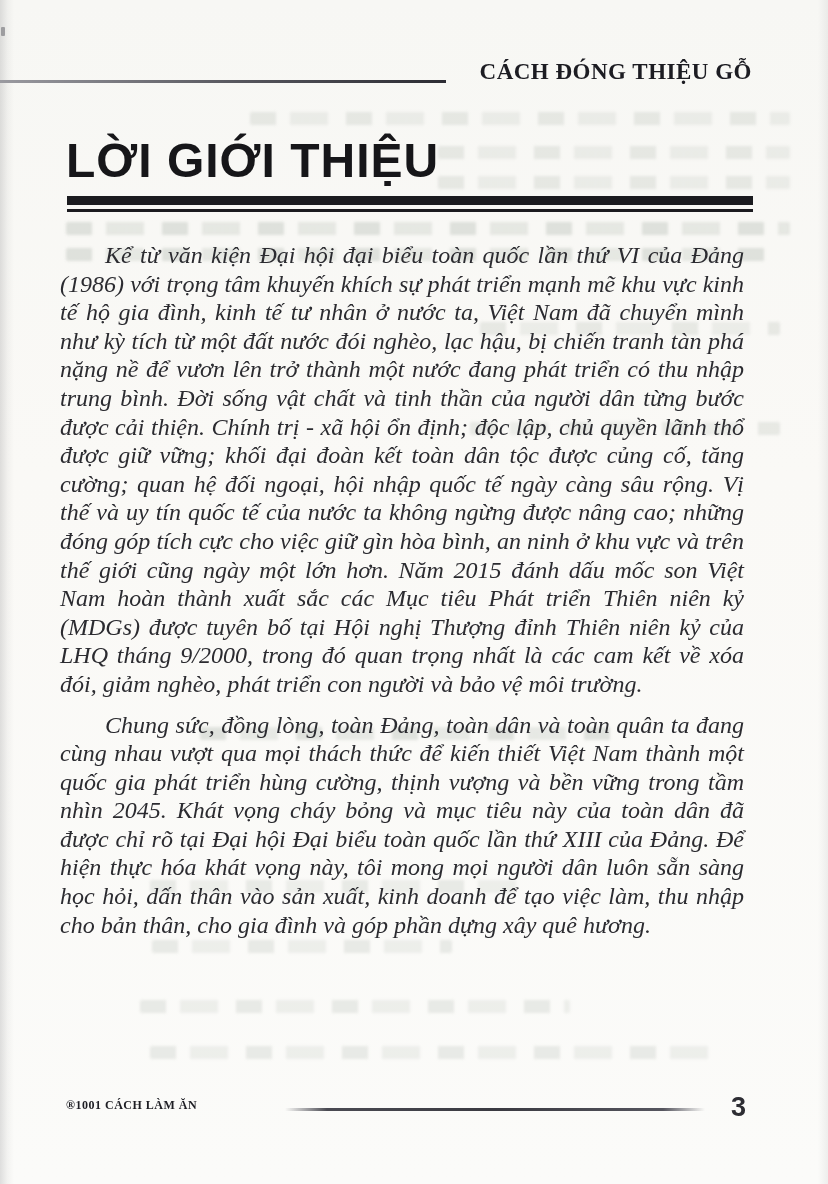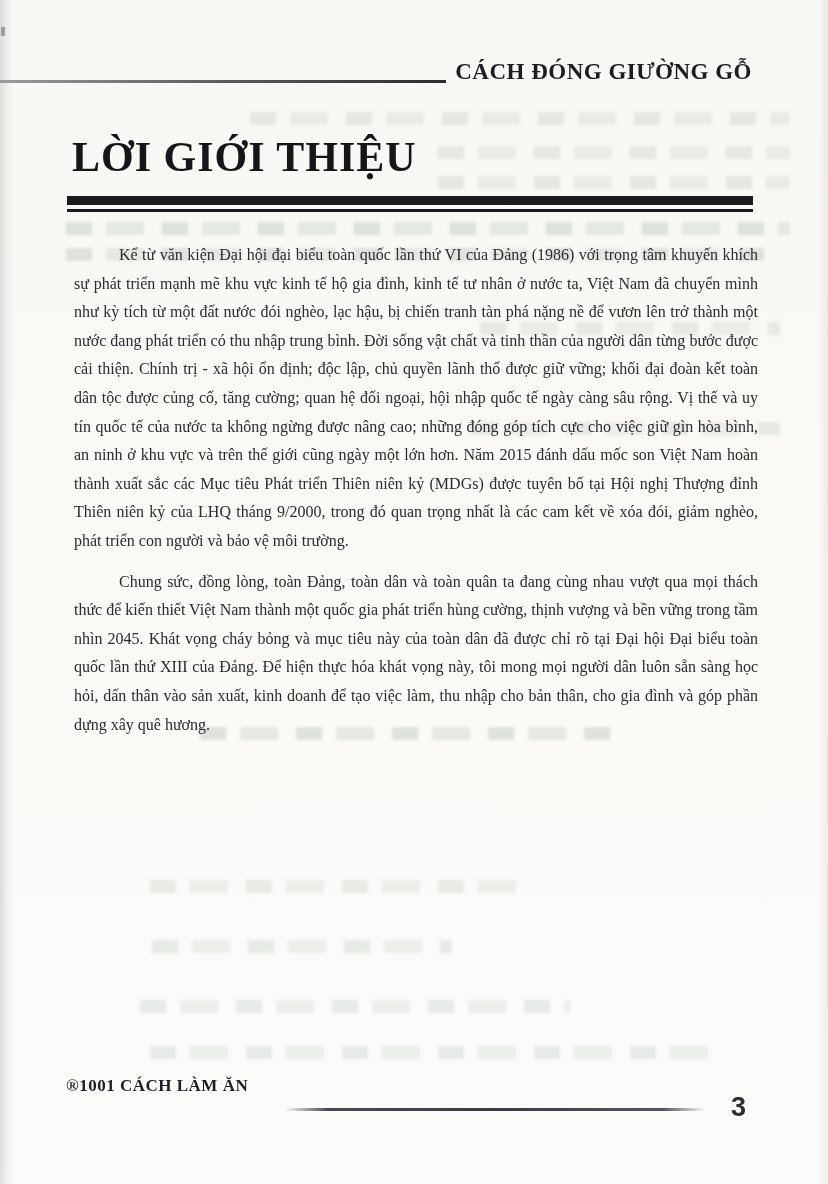--- a/index.html
+++ b/index.html
@@ -17,34 +17,34 @@
   .scan-speck{position:absolute;left:1px;top:27px;width:4px;height:9px;background:#85858a;opacity:.75;border-radius:1px;}
 
   
   .header-rule{position:absolute;left:0;top:80px;width:446px;height:3px;
     background:linear-gradient(90deg,#9a9aa0,#55555c 55%,#2c2c33);}
   .running-header{position:absolute;top:59px;right:76px;white-space:nowrap;
     font-weight:bold;font-size:23px;letter-spacing:.5px;color:#1c1c22;}
 
   
   .page-title{position:absolute;left:66px;top:133px;white-space:nowrap;
-    font-family:Liberation Serif, serif;font-weight:900;font-size:42px;
-    letter-spacing:1px;color:#161619;margin-left:6px;}
+    font-family:Liberation Sans, sans-serif;font-weight:900;font-size:48px;
+    letter-spacing:1px;color:#161619;}
   .title-rule-thick{position:absolute;left:67px;top:196px;width:686px;height:9px;background:#1b1b1f;}
   .title-rule-thin{position:absolute;left:67px;top:209px;width:686px;height:3px;background:#1b1b1f;}
 
   
-  .body-text{position:absolute;left:74px;top:241px;width:684px;z-index:2;
-    font-size:16px;line-height:28.6px;color:#2b2b30;
+  .body-text{position:absolute;left:60px;top:241px;width:684px;z-index:2;
+    font-style:italic;font-size:24px;line-height:28.6px;color:#2b2b30;
     text-align:justify;}
   .body-text p{margin:0 0 12px 0;text-indent:45px;}
 
   
-  .footer-imprint{position:absolute;left:66px;top:1076px;white-space:nowrap;
-    font-weight:bold;font-size:17px;letter-spacing:.5px;color:#1e1e24;}
+  .footer-imprint{position:absolute;left:66px;top:1098px;white-space:nowrap;
+    font-weight:bold;font-size:12px;letter-spacing:.5px;color:#1e1e24;}
   .footer-rule{position:absolute;left:285px;top:1108px;width:420px;height:3px;
     background:linear-gradient(90deg,rgba(70,70,76,0),#4a4a52 10%,#3a3a41 50%,#55555e 90%,rgba(70,70,76,0));}
   .page-number{position:absolute;left:731px;top:1092px;
     font-family:"Liberation Sans",sans-serif;font-weight:bold;font-size:27px;color:#2d2d33;}
 
   
   .ghost{position:absolute;height:13px;z-index:1;filter:blur(1.4px);opacity:.5;border-radius:2px;
     background:repeating-linear-gradient(90deg,
       rgba(124,138,124,.30) 0 26px, rgba(124,138,124,0) 26px 40px,
       rgba(124,138,124,.22) 40px 78px, rgba(124,138,124,0) 78px 96px);}
@@ -78,21 +78,21 @@
   <div class="ghost g5 strong"></div>
   <div class="ghost g6"></div>
   <div class="ghost g7"></div>
   <div class="ghost g8 strong"></div>
   <div class="ghost g9"></div>
   <div class="ghost g10"></div>
   <div class="ghost g11"></div>
   <div class="ghost g12"></div>
 
   <div class="header-rule"></div>
-  <div class="running-header">CÁCH ĐÓNG GIƯỜNG GỖ</div>
+  <div class="running-header">CÁCH ĐÓNG THIỆU GỖ</div>
 
   <div class="page-title">LỜI GIỚI THIỆU</div>
   <div class="title-rule-thick"></div>
   <div class="title-rule-thin"></div>
 
   <div class="body-text">
     <p>Kể từ văn kiện Đại hội đại biểu toàn quốc lần thứ VI của Đảng (1986) với trọng tâm khuyến khích sự phát triển mạnh mẽ khu vực kinh tế hộ gia đình, kinh tế tư nhân ở nước ta, Việt Nam đã chuyển mình như kỳ tích từ một đất nước đói nghèo, lạc hậu, bị chiến tranh tàn phá nặng nề để vươn lên trở thành một nước đang phát triển có thu nhập trung bình. Đời sống vật chất và tinh thần của người dân từng bước được cải thiện. Chính trị - xã hội ổn định; độc lập, chủ quyền lãnh thổ được giữ vững; khối đại đoàn kết toàn dân tộc được củng cố, tăng cường; quan hệ đối ngoại, hội nhập quốc tế ngày càng sâu rộng. Vị thế và uy tín quốc tế của nước ta không ngừng được nâng cao; những đóng góp tích cực cho việc giữ gìn hòa bình, an ninh ở khu vực và trên thế giới cũng ngày một lớn hơn. Năm 2015 đánh dấu mốc son Việt Nam hoàn thành xuất sắc các Mục tiêu Phát triển Thiên niên kỷ (MDGs) được tuyên bố tại Hội nghị Thượng đỉnh Thiên niên kỷ của LHQ tháng 9/2000, trong đó quan trọng nhất là các cam kết về xóa đói, giảm nghèo, phát triển con người và bảo vệ môi trường.</p>
     <p>Chung sức, đồng lòng, toàn Đảng, toàn dân và toàn quân ta đang cùng nhau vượt qua mọi thách thức để kiến thiết Việt Nam thành một quốc gia phát triển hùng cường, thịnh vượng và bền vững trong tầm nhìn 2045. Khát vọng cháy bỏng và mục tiêu này của toàn dân đã được chỉ rõ tại Đại hội Đại biểu toàn quốc lần thứ XIII của Đảng. Để hiện thực hóa khát vọng này, tôi mong mọi người dân luôn sẵn sàng học hỏi, dấn thân vào sản xuất, kinh doanh để tạo việc làm, thu nhập cho bản thân, cho gia đình và góp phần dựng xây quê hương.</p>
   </div>
 

